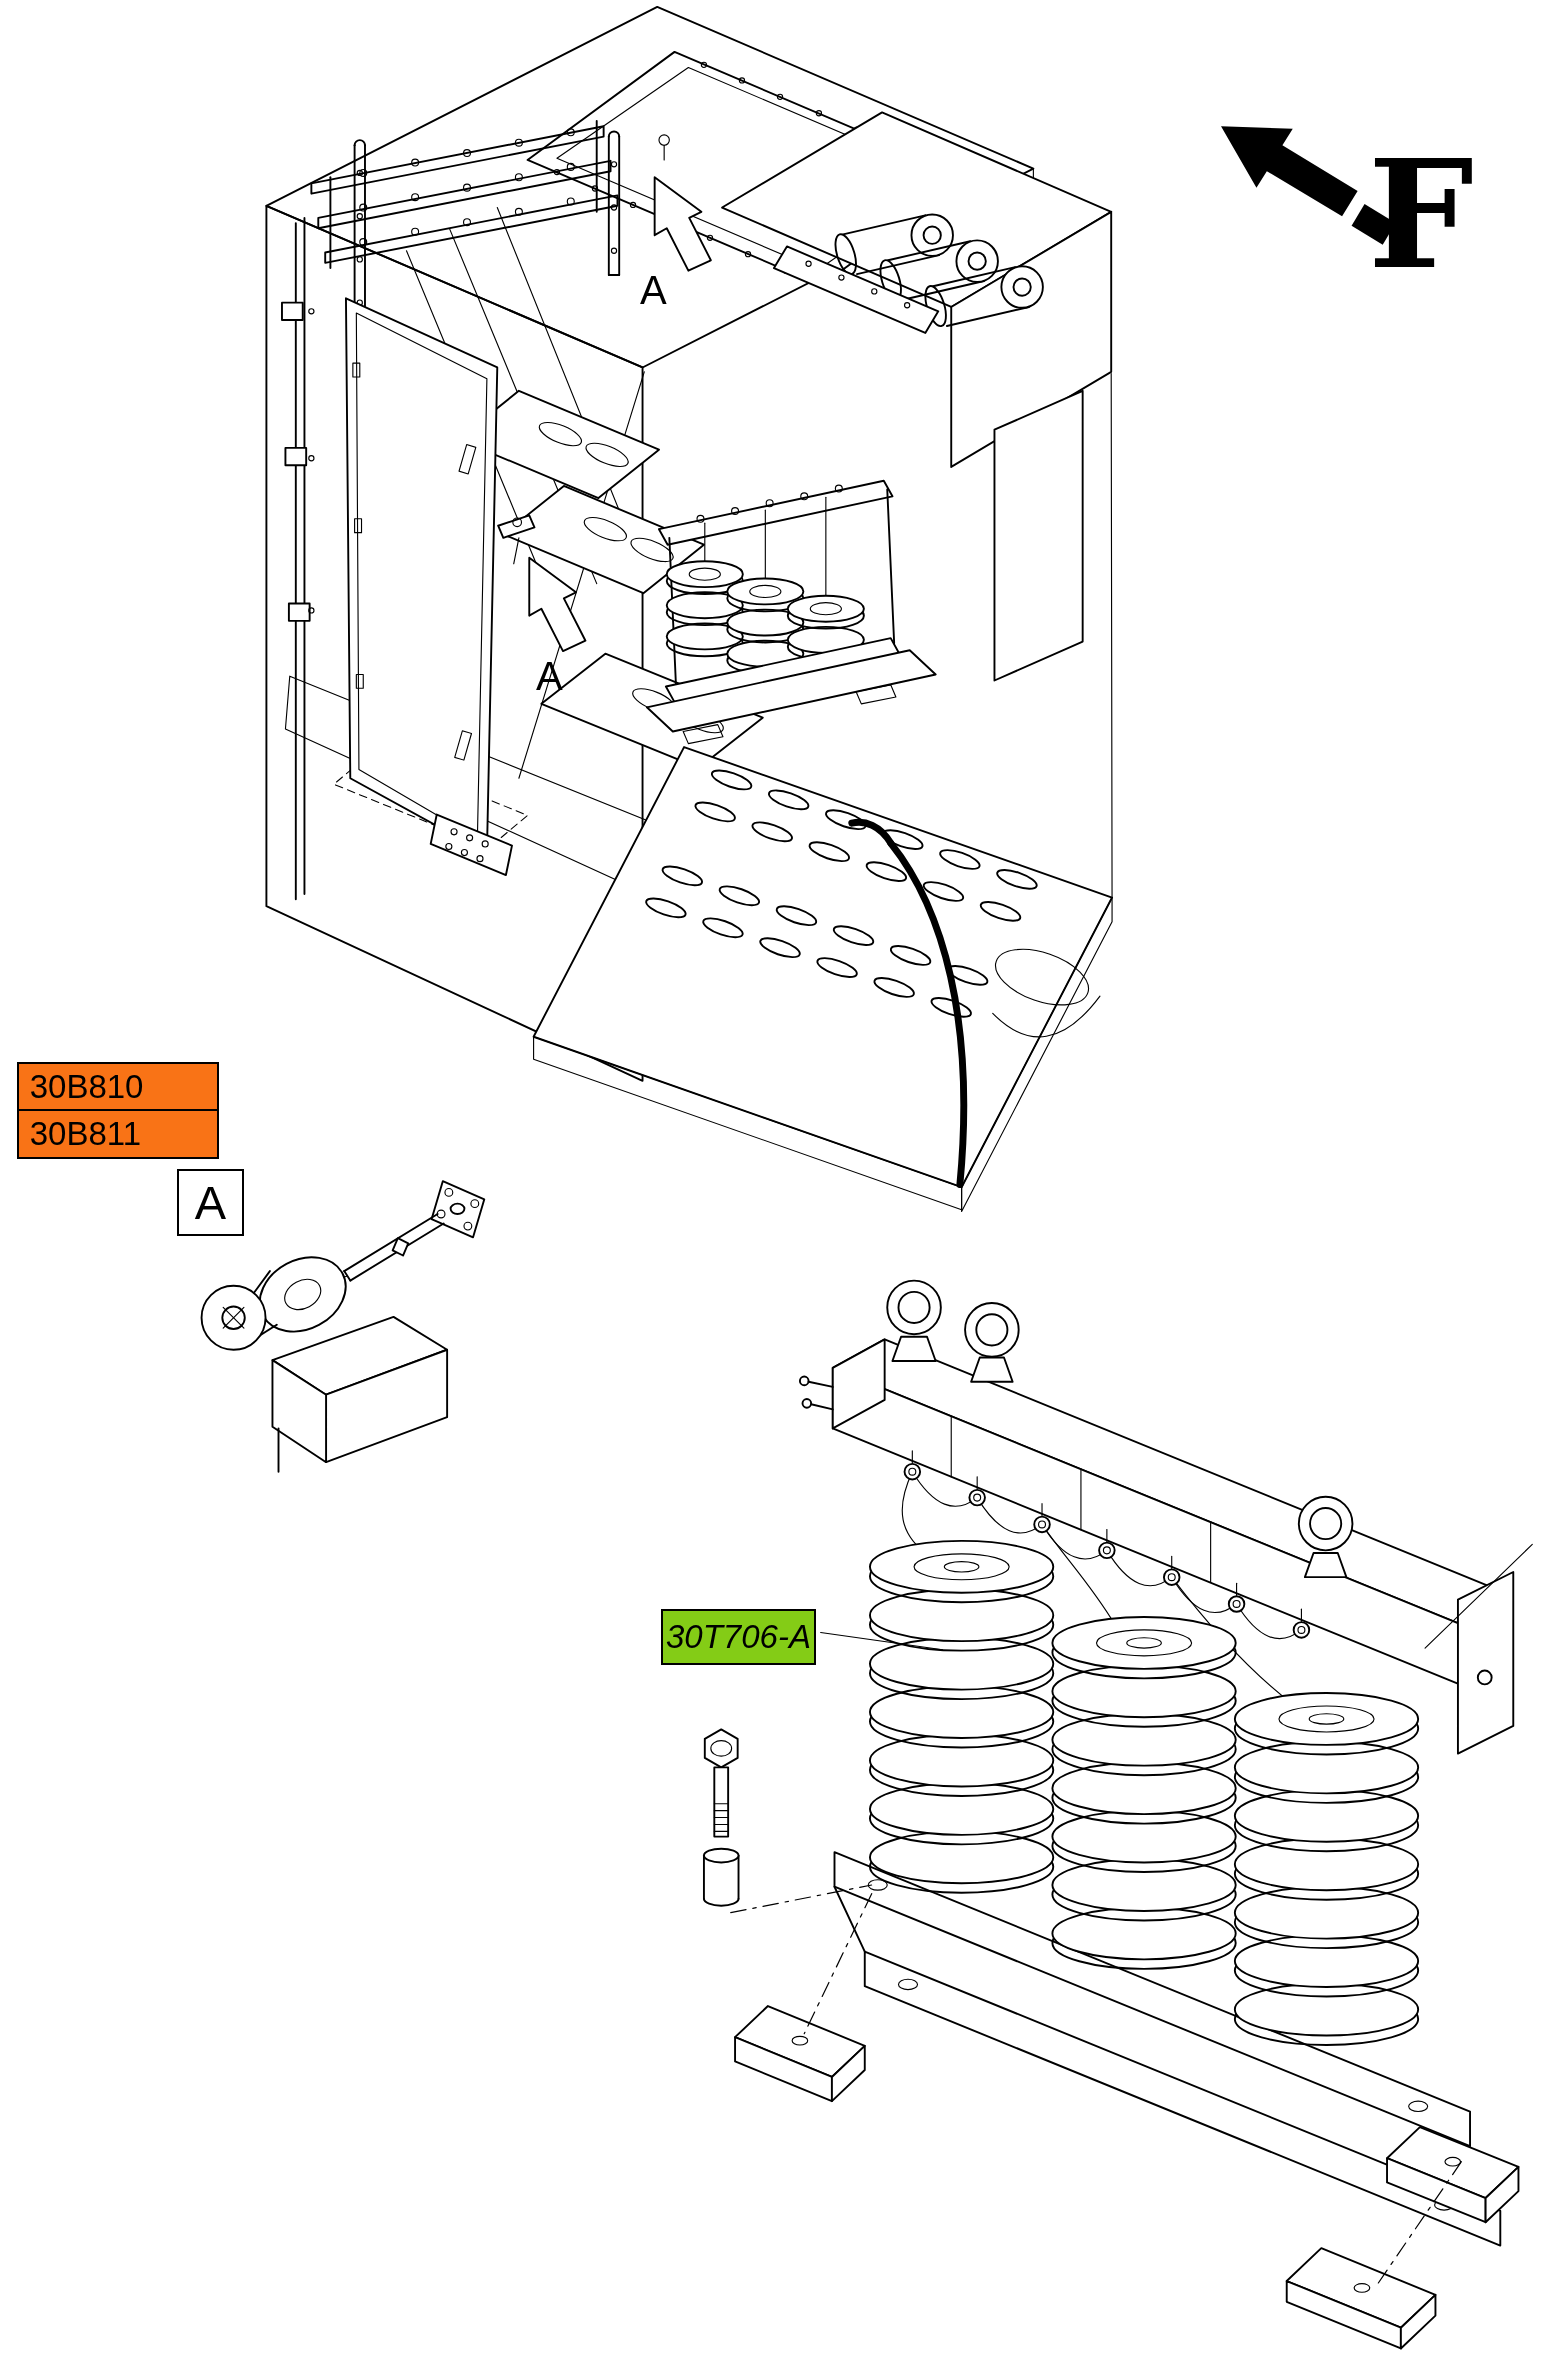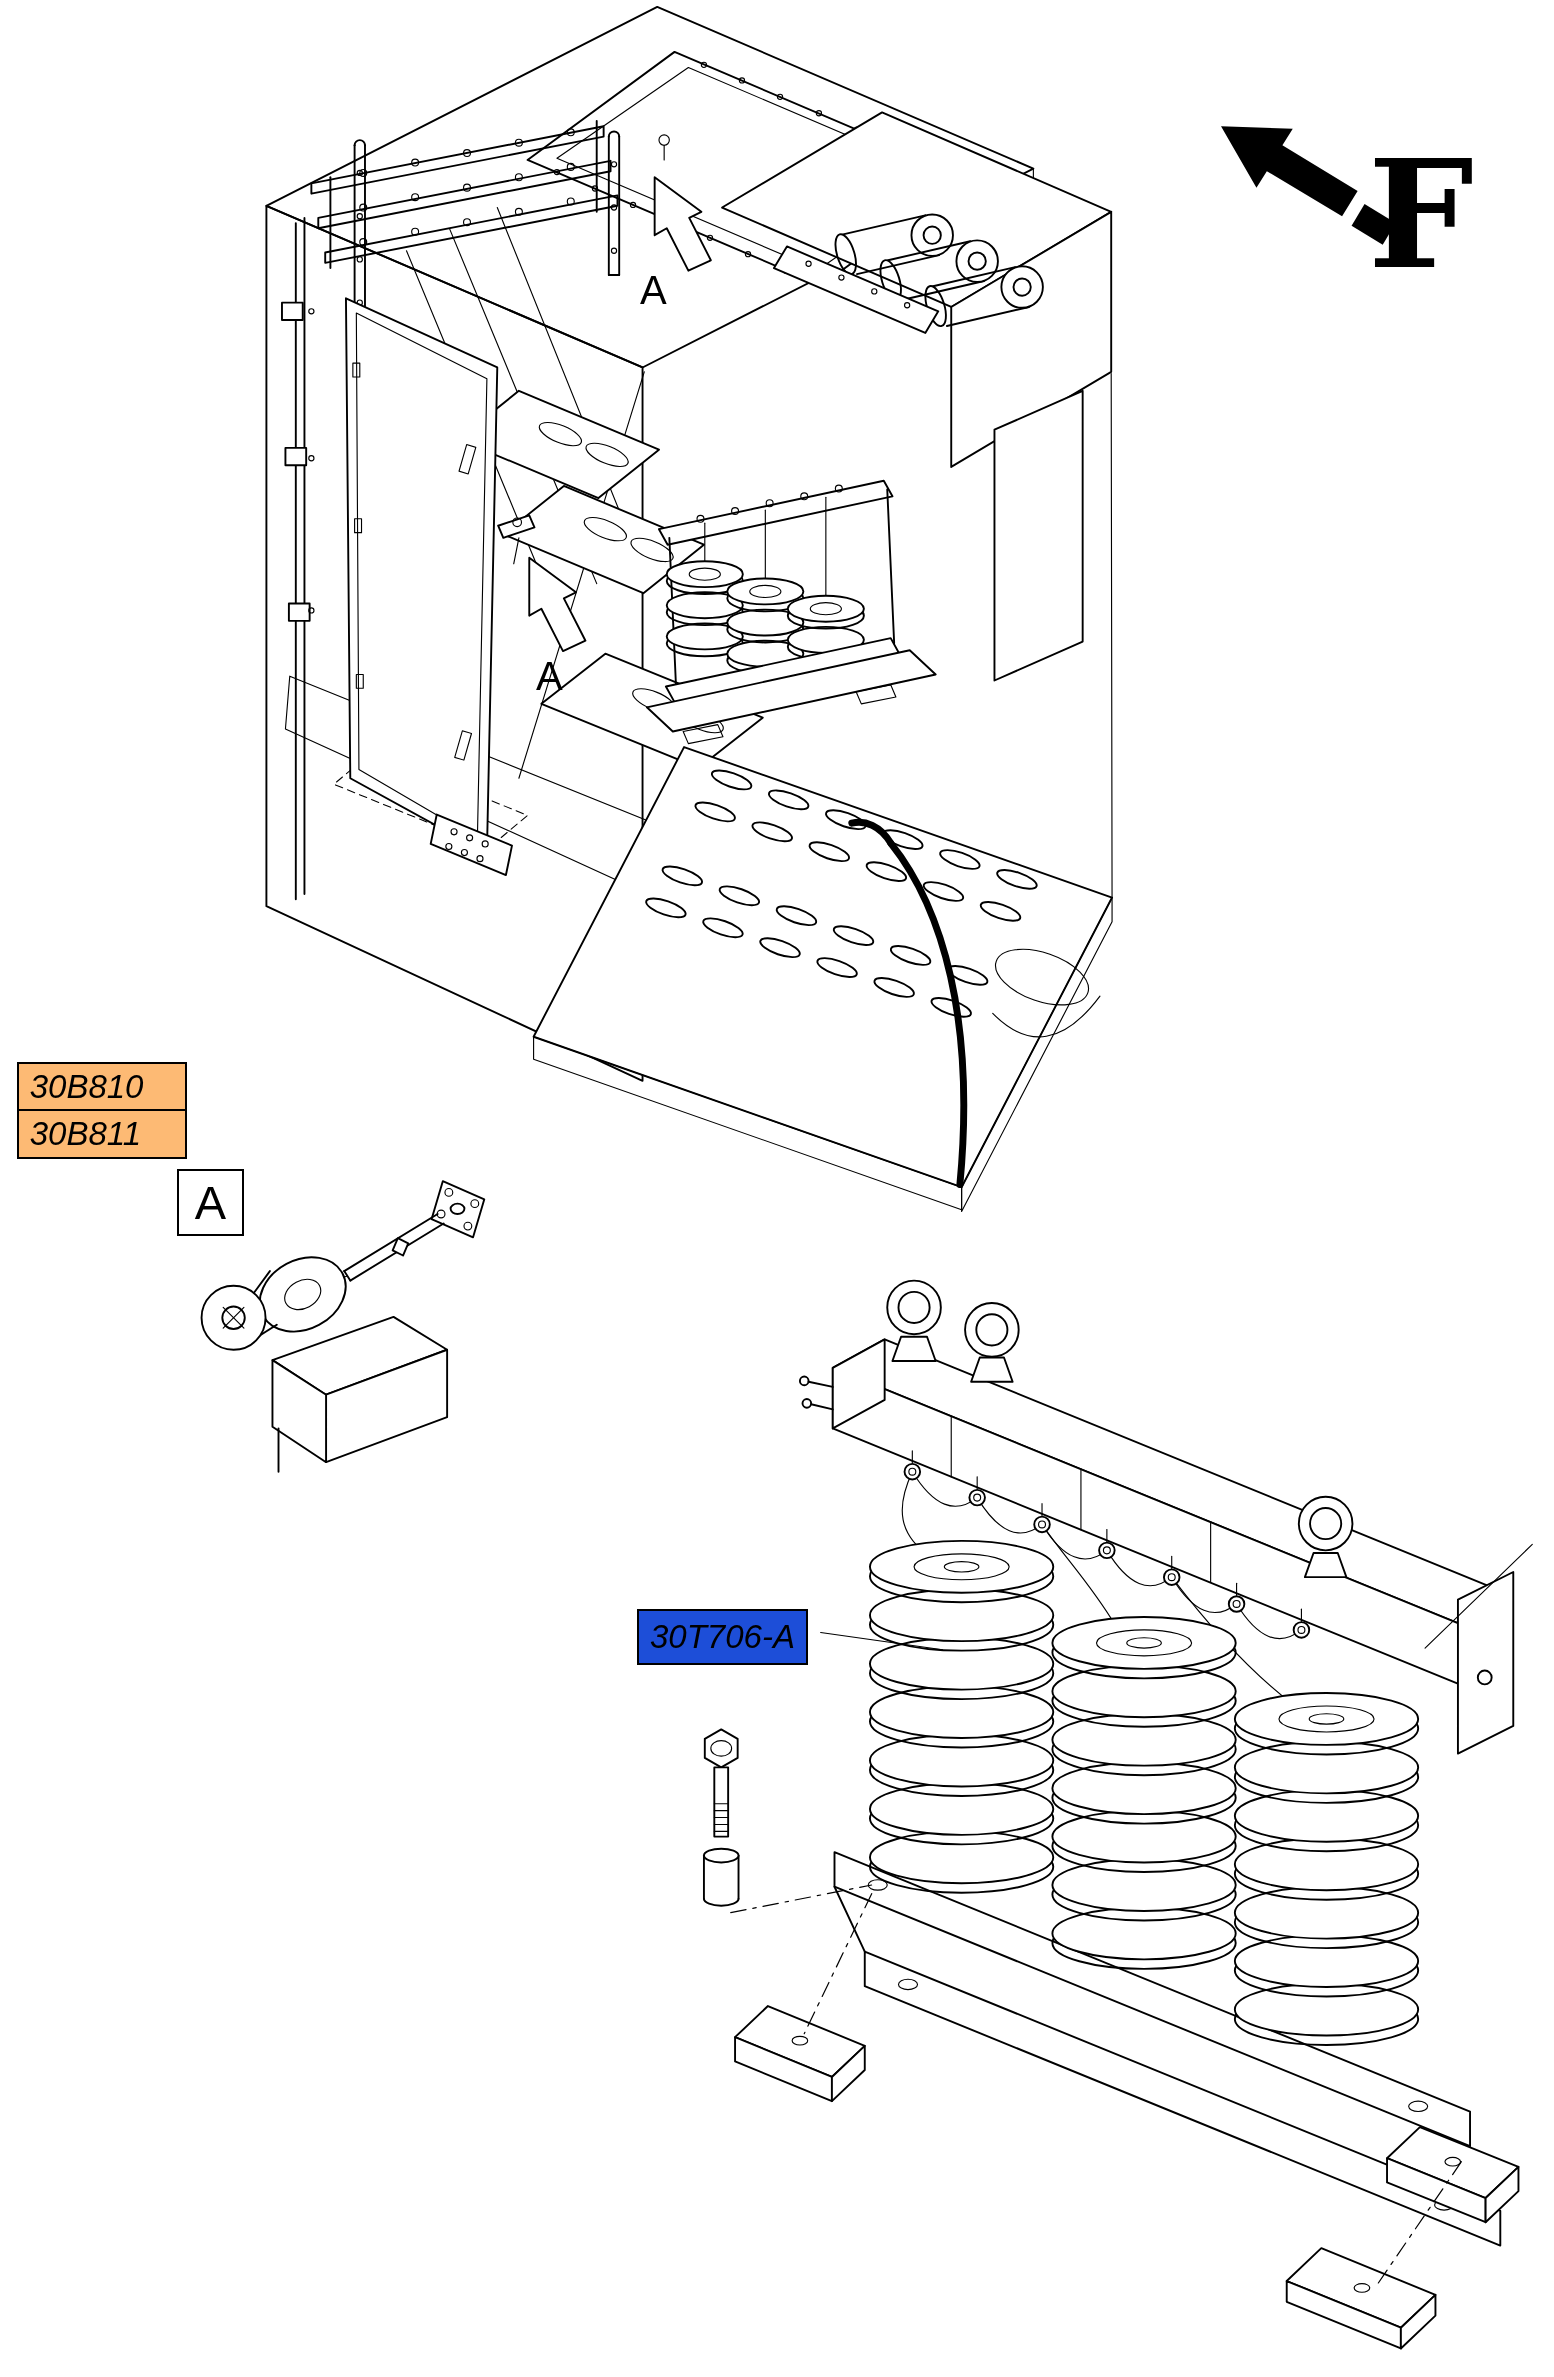--- a/index.html
+++ b/index.html
@@ -19,33 +19,33 @@
 
   .callout {
     position:absolute; font-size:40px; line-height:1; color:#000;
   }
   .f-label {
     position:absolute; left:1368px; top:140px; font-size:149px; line-height:1;
     font-weight:bold; font-family:"DejaVu Serif", serif;
   }
   .plabel-stack { position:absolute; left:17.3px; top:1062px; }
   .plabel {
-    width:170px; height:50px; border:2.6px solid #000; background:#fdba74;
+    width:202px; height:50px; border:2.6px solid #000; background:#f97316;
     display:flex; align-items:center; padding-left:10.4px;
-    font-size:33px; font-style:italic;
+    font-size:33px; 
   }
   .plabel + .plabel { margin-top:-2.6px;text-align:center; }
   .detail-box {
     position:absolute; left:177px; top:1169px; width:67px; height:67px;
     border:2.6px solid #000; background:#fff; display:flex; align-items:center;
     justify-content:center; font-size:47px;
   }
   .reactor-label {
-    position:absolute; left:637px; top:1609px; border:2.6px solid #000; background:#1d4ed8;
-    padding:7px 11px; font-size:33px; font-style:italic; white-space:nowrap;
+    position:absolute; left:661px; top:1609px; border:2.6px solid #000; background:#84cc16;
+    padding:7px 3px; font-size:33px; font-style:italic; white-space:nowrap;
   }
 </style>
 </head>
 <body>
 
 <div class="page">
 
 <svg class="art" width="1554" height="2377" viewBox="0 0 1797 2749">
   <defs>
     <g id="slot">

